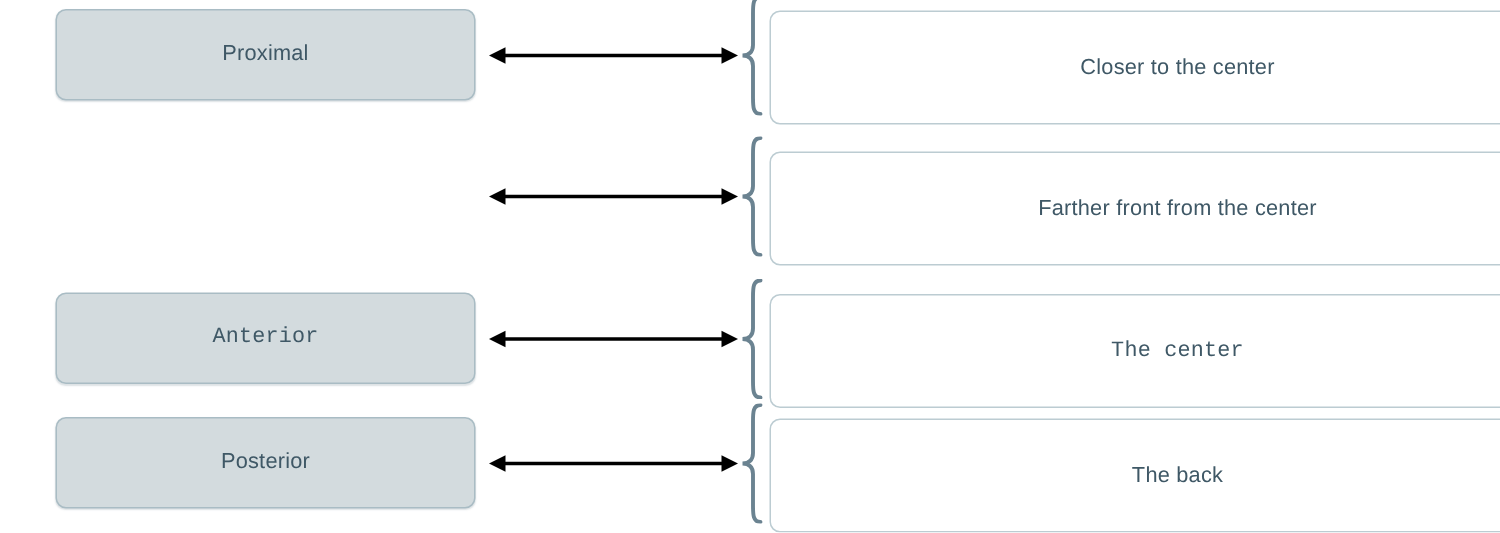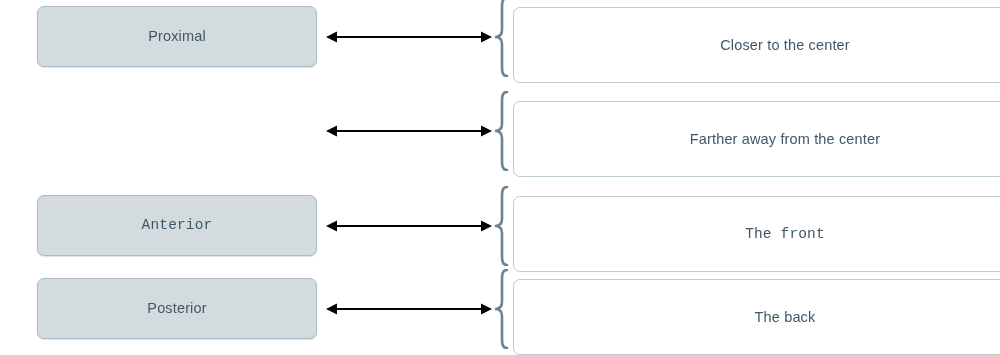--- a/index.html
+++ b/index.html
@@ -146,21 +146,21 @@
       </svg>
     </div>
 
     <div class="brace">
       <svg width="20" height="80" viewBox="0 0 20 80">
         <path d="M15 1 C10 1 10 6 10 12 L10 33 C10 38 7 40 3 40 C7 40 10 42 10 47 L10 68 C10 74 10 79 15 79" fill="none" stroke="#6b8391" stroke-width="2.6" stroke-linecap="round"></path>
       </svg>
     </div>
 
     <div class="definition-tile">
-      <span class="definition-label">Farther away from the center</span>
+      <span class="definition-label">Farther front from the center</span>
 
     </div>
 
   </div>
 
   <div class="match-row row-3">
 
     <div class="term-tile">
       <span class="term-label">Anterior</span>
     </div>
@@ -173,21 +173,21 @@
       </svg>
     </div>
 
     <div class="brace">
       <svg width="20" height="80" viewBox="0 0 20 80">
         <path d="M15 1 C10 1 10 6 10 12 L10 33 C10 38 7 40 3 40 C7 40 10 42 10 47 L10 68 C10 74 10 79 15 79" fill="none" stroke="#6b8391" stroke-width="2.6" stroke-linecap="round"></path>
       </svg>
     </div>
 
     <div class="definition-tile">
-      <span class="definition-label">The front</span>
+      <span class="definition-label">The center</span>
 
     </div>
 
   </div>
 
   <div class="match-row row-4">
 
     <div class="term-tile">
       <span class="term-label">Posterior</span>
     </div>

